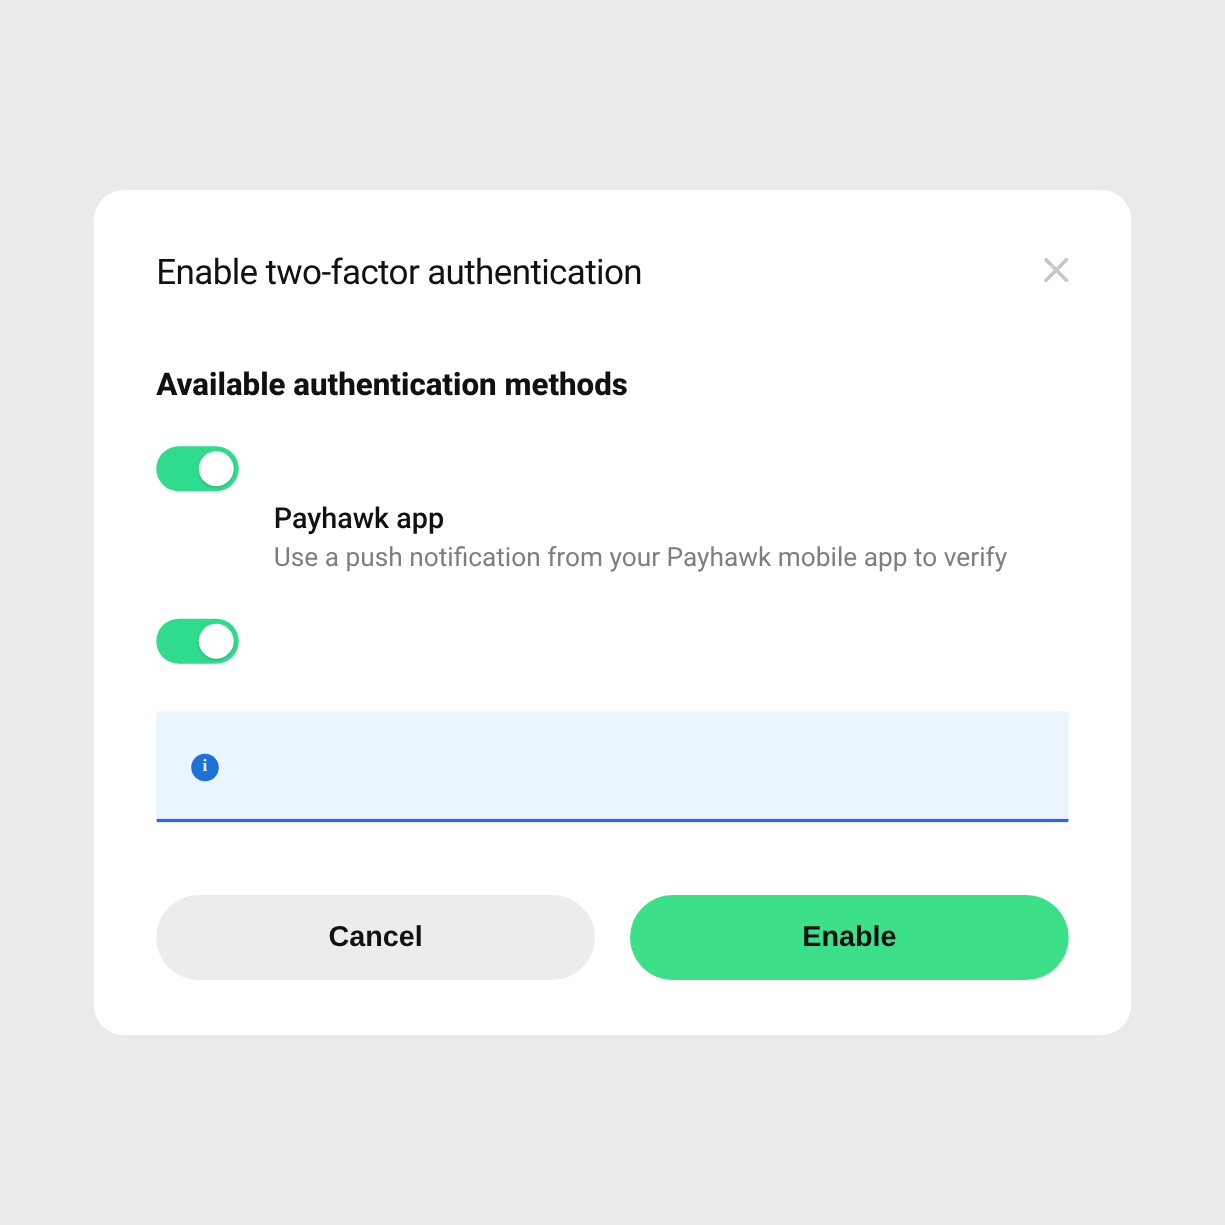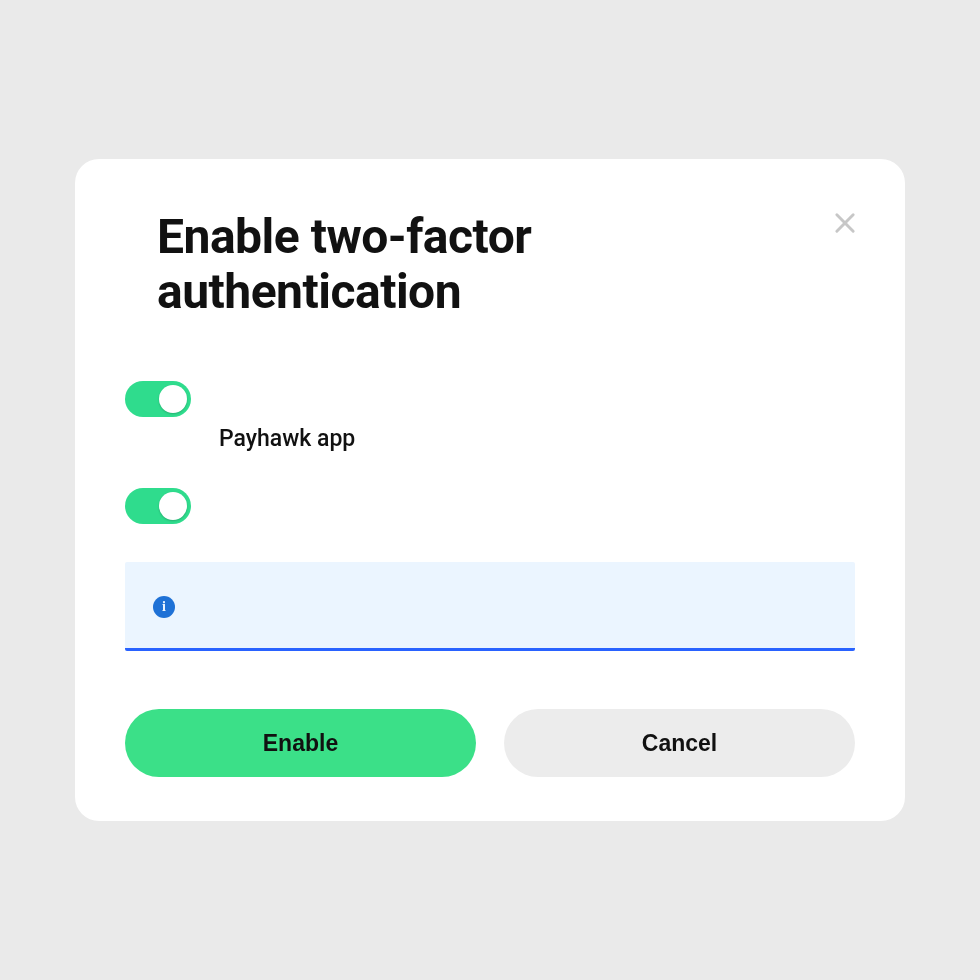--- a/index.html
+++ b/index.html
@@ -19,26 +19,25 @@
       padding: 50px 50px 44px 50px;
       position: relative;
     }
     .dialog-header {
       display: flex;
       align-items: flex-start;
       justify-content: space-between;
       margin-bottom: 60px;
     }
     .dialog-title {
-      font-size: 48px;
-      font-weight: 700;
+      font-size: 28px;
+      font-weight: 400;
       color: #111111;
       line-height: 1.15;
       letter-spacing: -0.5px;
-      margin-left: 32px;
     }
     .close-btn {
       background: none;
       border: none;
       color: #c7c7c7;
       cursor: pointer;
       padding: 4px;
       margin-top: -4px;
       margin-right: -8px;
     }
@@ -142,37 +141,39 @@
   <div class="dialog-header">
     <h1 class="dialog-title">Enable two-factor authentication</h1>
     <button class="close-btn">
       <svg viewBox="0 0 24 24" fill="none" stroke="currentColor" stroke-width="2.5" stroke-linecap="round">
         <line x1="5" y1="5" x2="19" y2="19"></line>
         <line x1="19" y1="5" x2="5" y2="19"></line>
       </svg>
     </button>
   </div>
 
+  <h2 class="section-heading">Available authentication methods</h2>
 
   <div class="method-row">
     <div class="toggle">
       <div class="toggle-knob"></div>
     </div>
     <div class="method-text">
       <div class="method-title">Payhawk app</div>
+      <div class="method-desc">Use a push notification from your Payhawk mobile app to verify</div>
     </div>
   </div>
 
   <div class="method-row">
     <div class="toggle">
       <div class="toggle-knob"></div>
     </div>
   </div>
 
   <div class="info-banner">
     <div class="info-icon">i</div>
   </div>
 
   <div class="button-row">
+    <button class="btn btn-secondary">Cancel</button>
     <button class="btn btn-primary">Enable</button>
-    <button class="btn btn-secondary">Cancel</button>
   </div>
 </div>
 
 </body></html>

